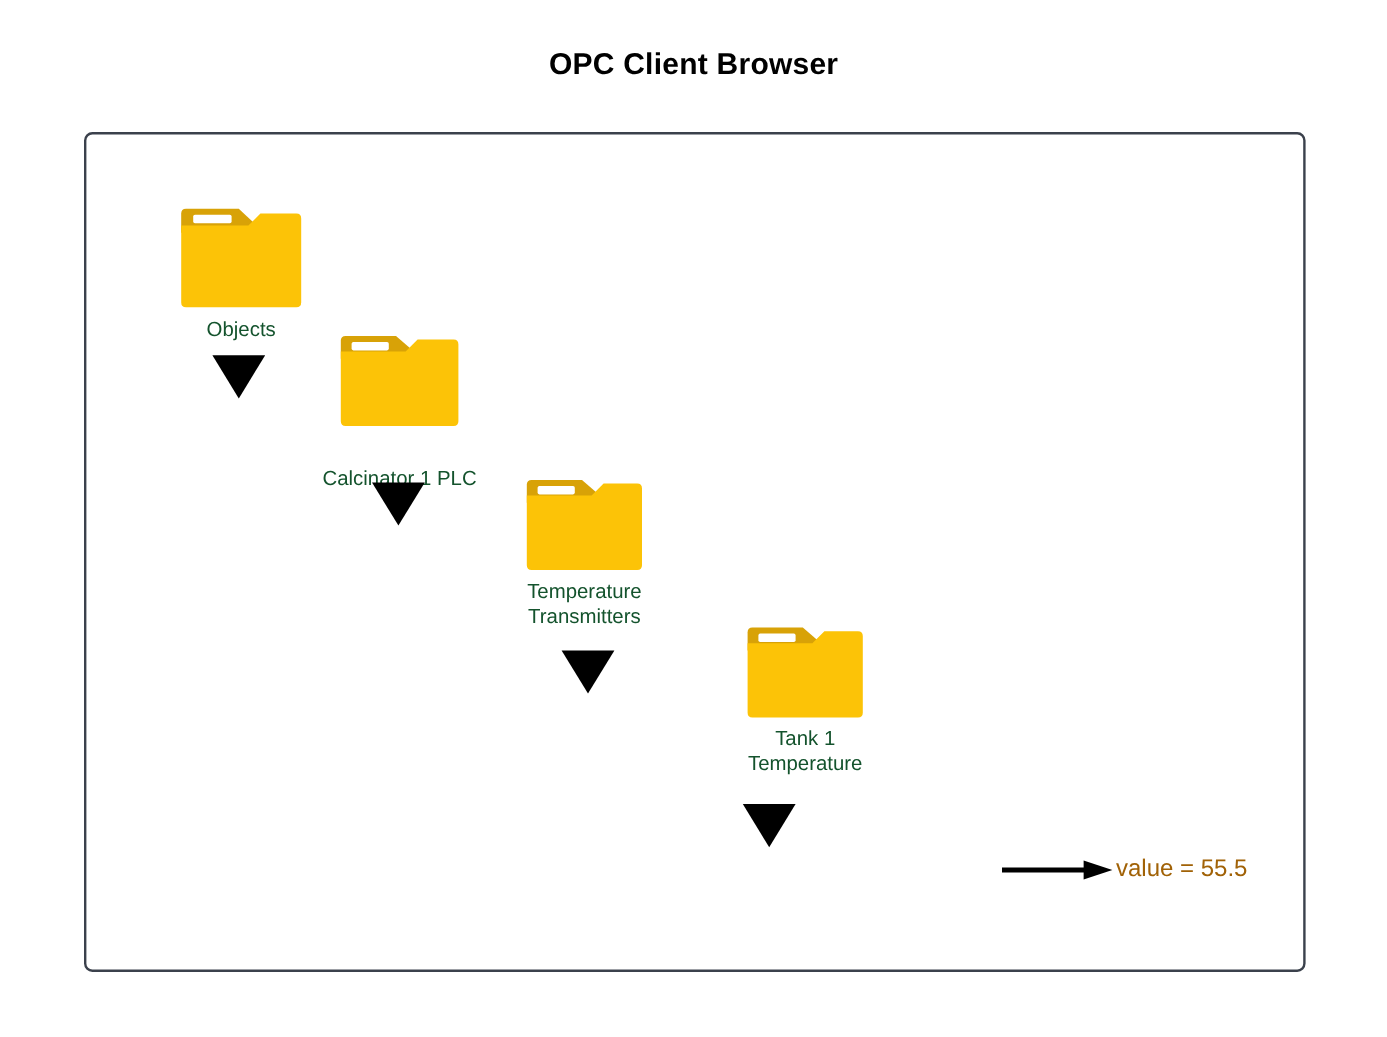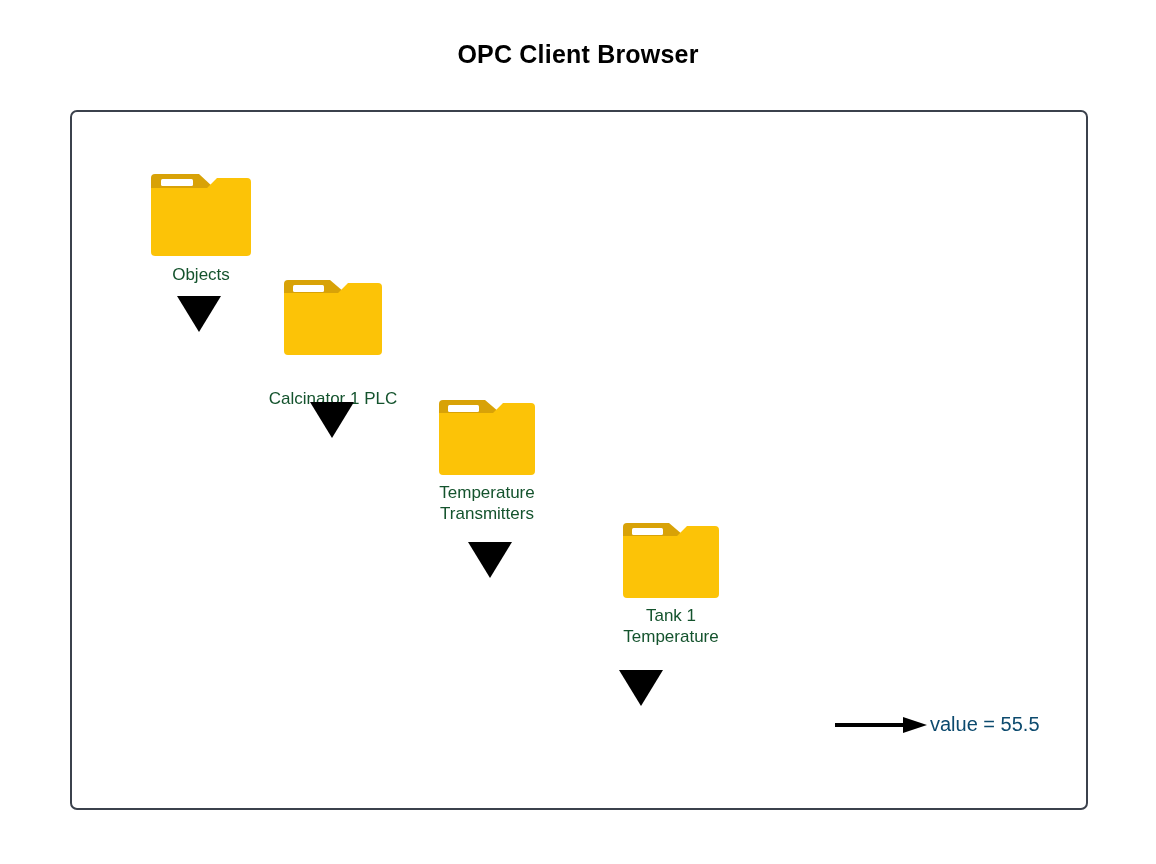--- a/index.html
+++ b/index.html
@@ -80,21 +80,21 @@
     width: 110px;
     height: 20px;
   }
   #value-connector svg { display: block; }
 
   #value-readout {
     position: absolute;
     left: 928px;
     top: 711px;
     font-size: 20px;
-    color: #0c4a6e;
+    color: #a16207;
     white-space: pre;
   }
 </style>
 </head>
 <body>
 
 <div id="page-title">OPC Client Browser</div>
 
 <div id="canvas-frame">
 

